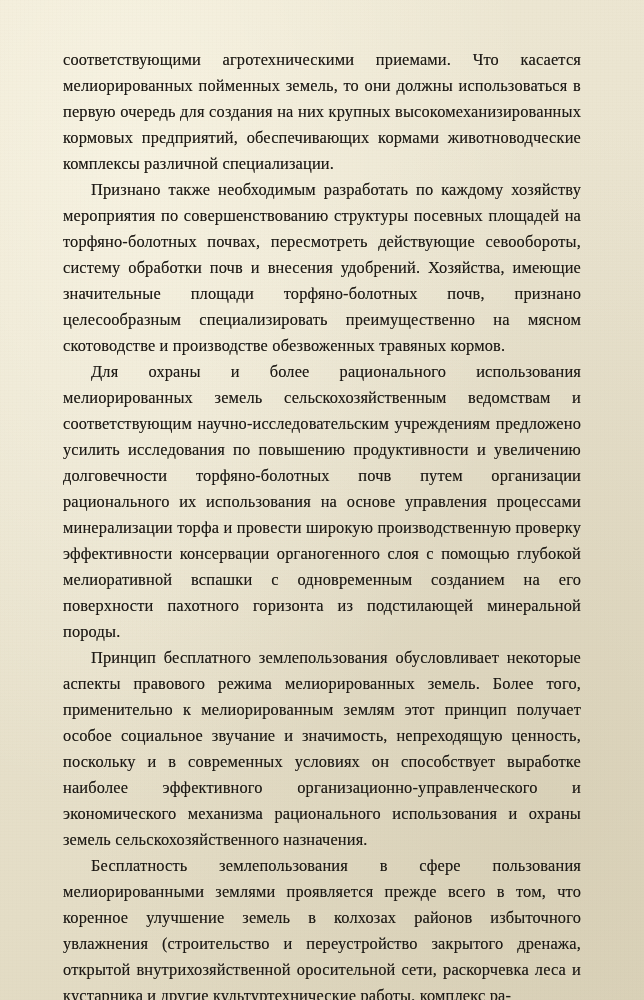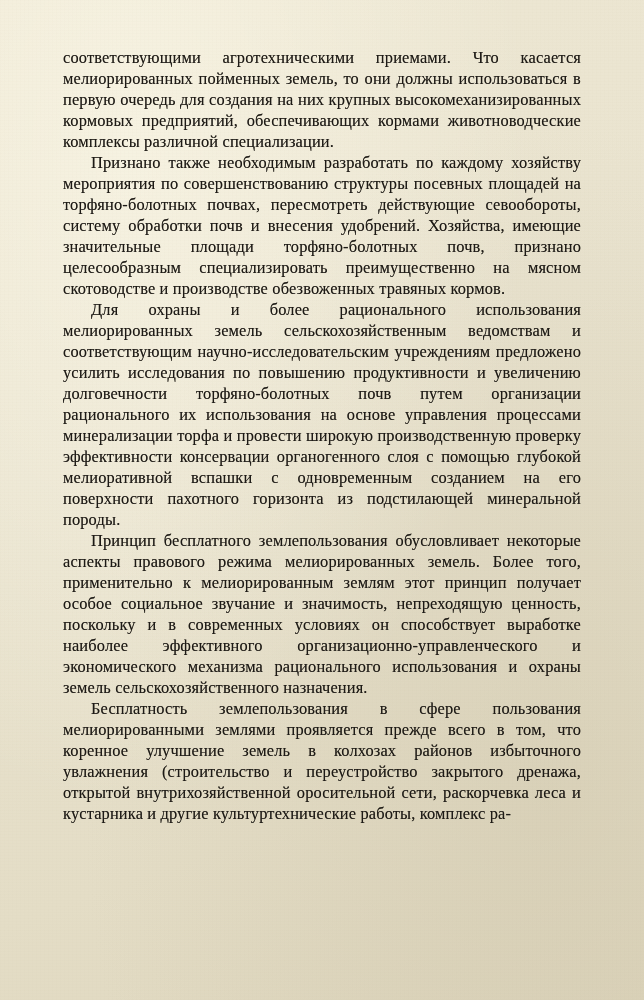--- a/index.html
+++ b/index.html
@@ -33,21 +33,21 @@
   }
   .text-block {
     position: absolute;
     left: 63px;
     top: 47px;
     width: 518px;
   }
   p.para {
     margin: 0;
     font-size: 16.4px;
-    line-height: 21px;
+    line-height: 26px;
     color: #1d1a16;
     text-align: justify;
     text-justify: inter-word;
     letter-spacing: 0.15px;
     text-indent: 0;
   }
   p.para + p.para {
     margin-top: 0;
     font-family: Liberation Serif, serif;
   }

